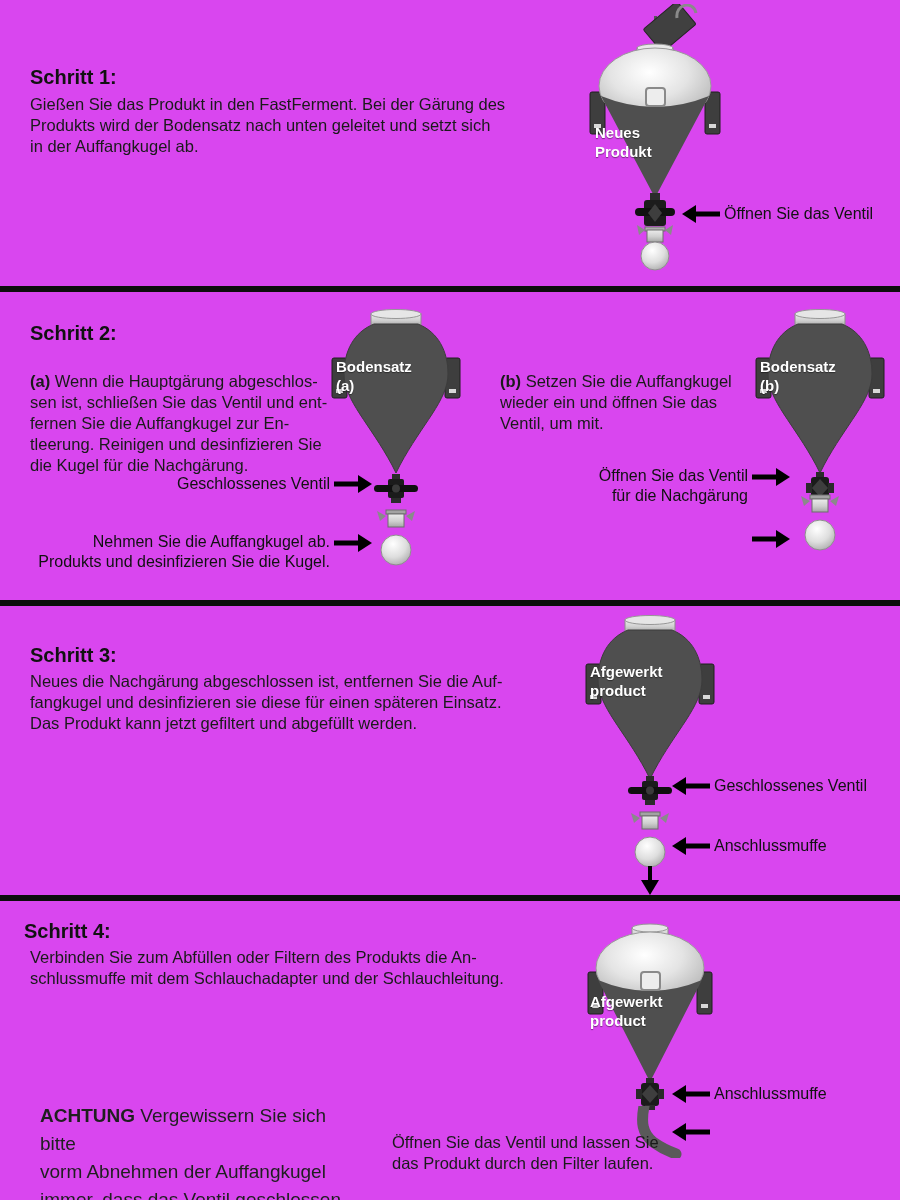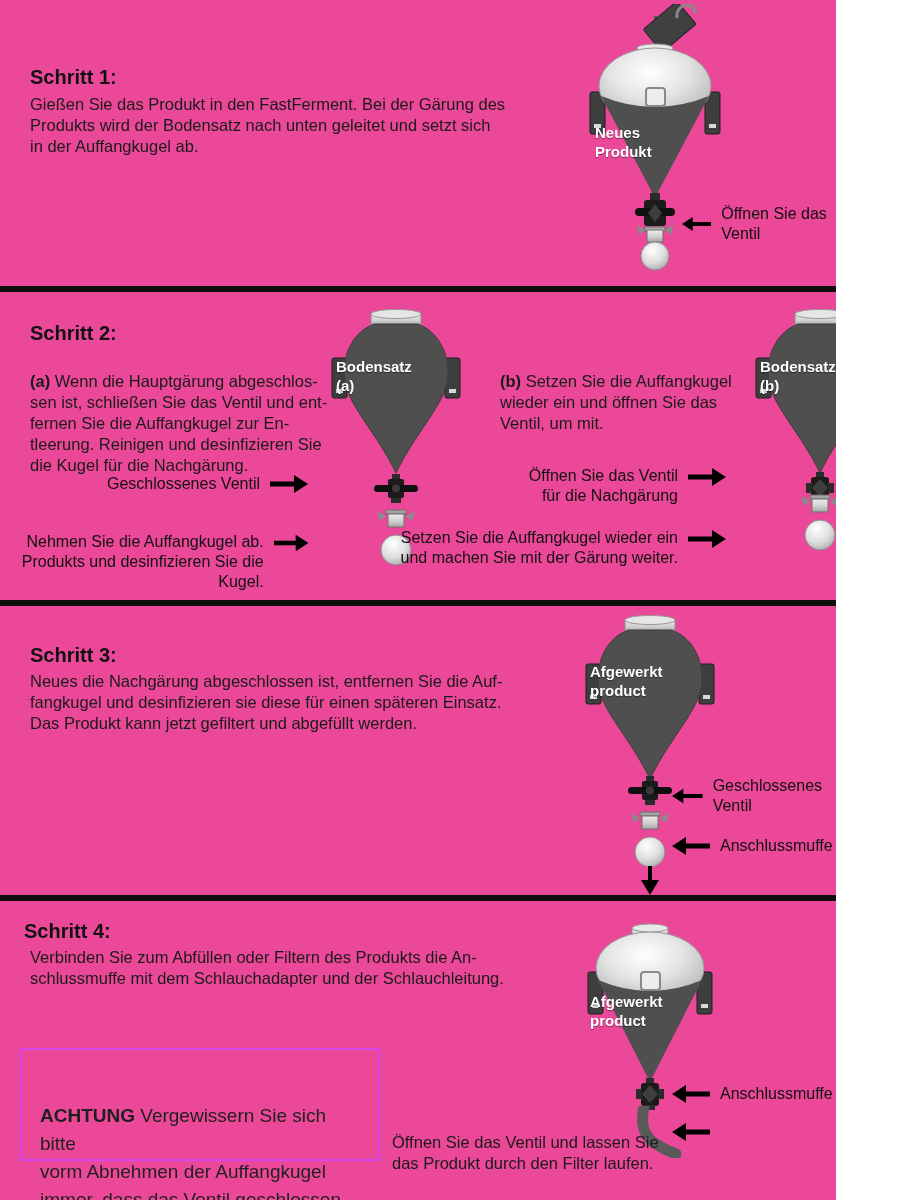--- a/index.html
+++ b/index.html
@@ -1,23 +1,23 @@
 <!DOCTYPE html>
 <html><head>
 <meta charset="utf-8">
 <style>
   html,body{margin:0;padding:0;background:#fff;}
-  .page{position:relative;width:836px;height:1200px;background:#ec4899;overflow:hidden;
+  .page{position:relative;width:900px;height:1200px;background:#d946ef;overflow:hidden;
         font-family:"Liberation Sans", sans-serif;color:#1a1a1a;}
   .abs{position:absolute;}
   .heading{font-size:20px;font-weight:bold;color:#111;}
   .body{font-size:16.5px;line-height:21px;white-space:pre-line;}
   .vessel-label{position:absolute;color:#ffffff;font-weight:bold;font-size:15px;line-height:19px;
         text-align:left;white-space:pre-line;text-shadow:0 1px 1px rgba(0,0,0,.45);}
-  .callout{position:absolute;display:flex;align-items:center;gap:10px;font-size:16px;line-height:20px;
+  .callout{position:absolute;display:flex;align-items:center;gap:4px;font-size:16px;line-height:20px;
         color:#111;white-space:pre-line;}
   .callout.left-text{text-align:right;}
   .callout.top-align{align-items:flex-start;}
   .callout.top-align .arr{margin-top:2px;}
   .divider{position:absolute;left:0;width:900px;height:6px;background:#0d0d0d;}
   .warning-box{position:absolute;left:20px;top:1048px;width:356px;height:109px;border:2px solid #d946ef;}
   .warning-text{position:absolute;left:18px;top:24px;width:325px;font-size:19px;line-height:28px;
         white-space:pre-line;color:#1f1f1f;}
   svg{display:block;}
 </style>
@@ -183,22 +183,20 @@
 
     <div class="callout left-text top-align" style="right:110px;top:466px">
       <span>Öffnen Sie das Ventil
 für die Nachgärung</span>
       <svg class="arr" width="38" height="18" viewBox="0 0 38 18">
         <rect x="0" y="6.5" width="26" height="5" fill="#000"></rect>
           <polygon points="24,0 38,9 24,18" fill="#000"></polygon>
       </svg>
     </div>
     <div class="callout left-text top-align" style="right:110px;top:528px">
-      <span>Setzen Sie die Auffangkugel wieder ein
-und machen Sie mit der Gärung weiter.</span>
       <svg class="arr" width="38" height="18" viewBox="0 0 38 18">
         <rect x="0" y="6.5" width="26" height="5" fill="#000"></rect>
           <polygon points="24,0 38,9 24,18" fill="#000"></polygon>
       </svg>
     </div>
   </section>
 
   <div class="divider" style="top:600px"></div>
 
   <section>

